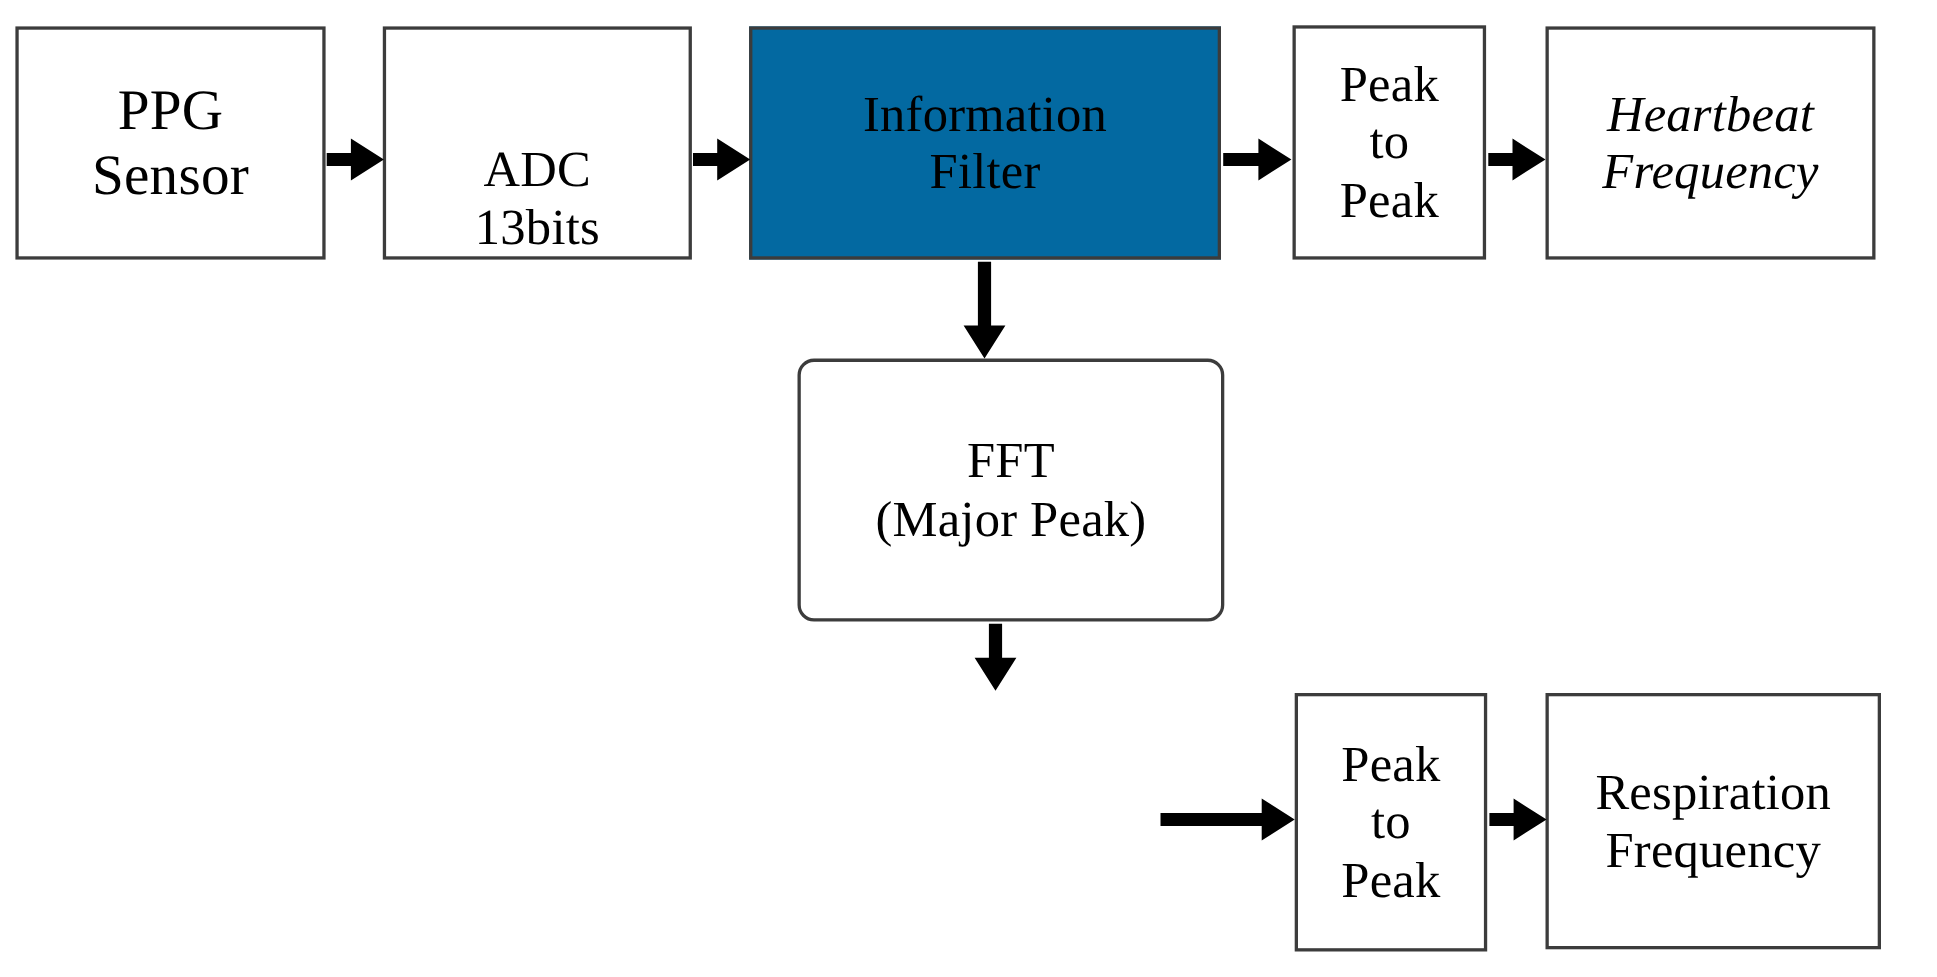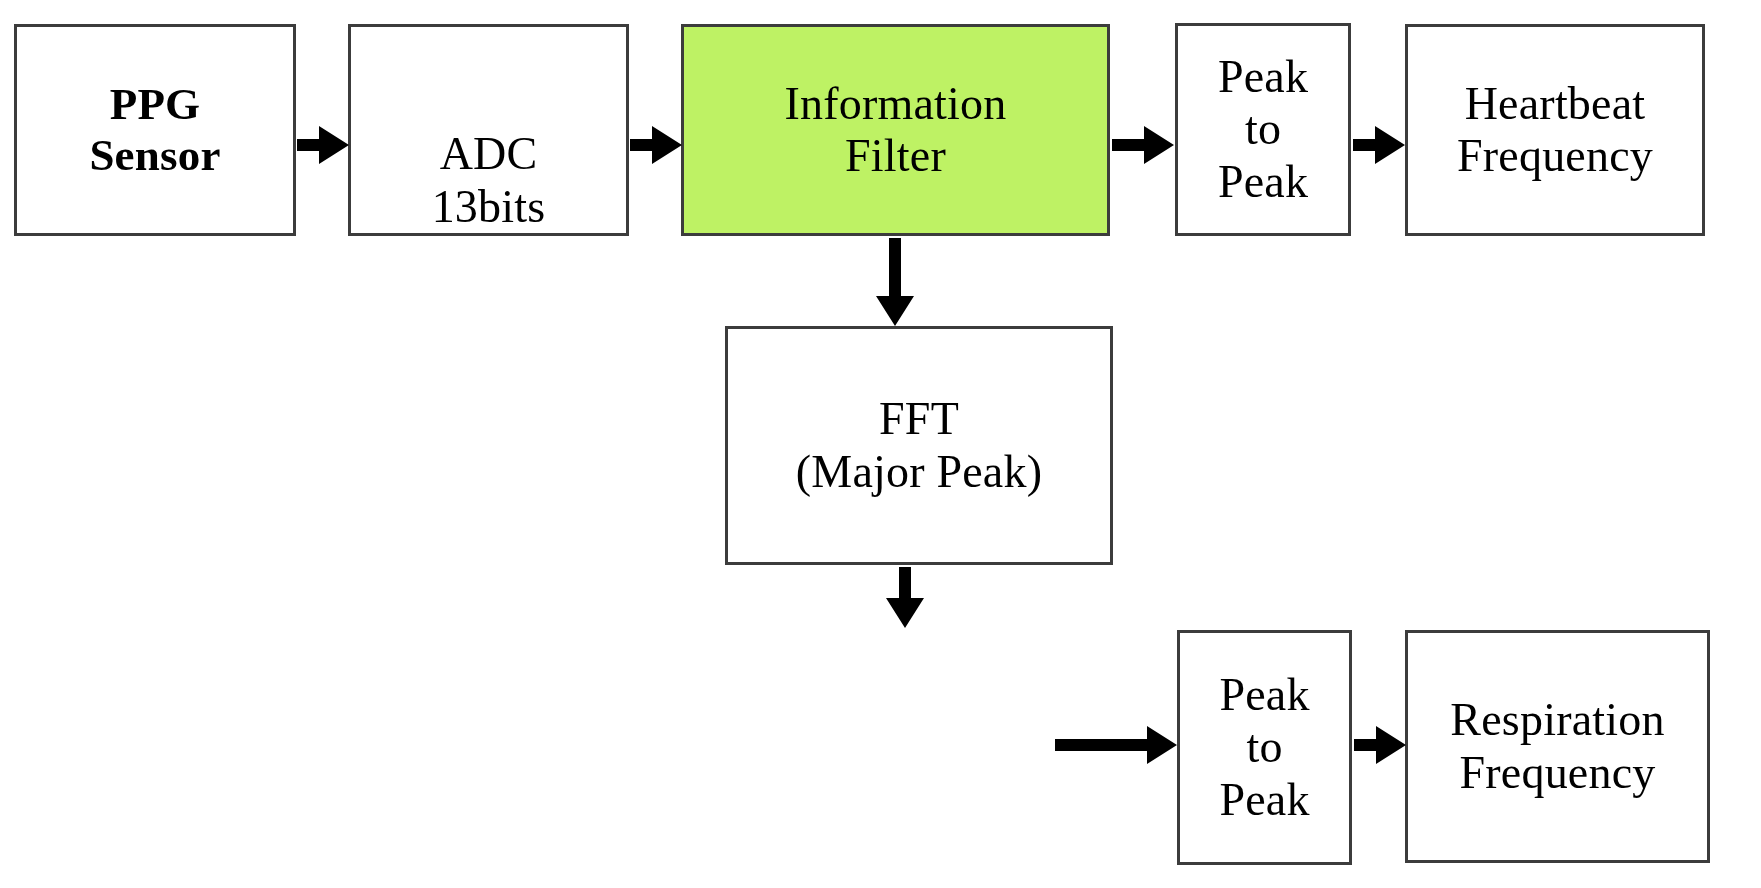--- a/index.html
+++ b/index.html
@@ -40,32 +40,32 @@
   }
   .arrow svg {
     display: block;
     overflow: visible;
   }
 </style>
 </head>
 <body>
 
 <div id="diagram-canvas">
-    <div class="block" style="left: 14px; top: 24px; width: 282px; height: 212px; font-size: 45px; border-color: rgb(60, 60, 60); background: rgb(255, 255, 255); color: rgb(0, 0, 0); font-weight: bold;"><span class="block-label">PPG
+    <div class="block" style="left: 14px; top: 24px; width: 282px; height: 212px; font-size: 52px; border-color: rgb(60, 60, 60); background: rgb(255, 255, 255); color: rgb(0, 0, 0);"><span class="block-label">PPG
 Sensor</span></div>
     <div class="block" style="left: 348px; top: 24px; width: 281px; height: 212px; font-size: 46px; border-color: rgb(60, 60, 60); background: rgb(255, 255, 255); color: rgb(0, 0, 0); align-items: flex-end;"><span class="block-label">ADC
 13bits</span></div>
-    <div class="block" style="left: 681px; top: 24px; width: 429px; height: 212px; font-size: 46px; border-color: rgb(60, 60, 60); background: #bef264; color: rgb(0, 0, 0);"><span class="block-label">Information
+    <div class="block" style="left: 681px; top: 24px; width: 429px; height: 212px; font-size: 46px; border-color: rgb(60, 60, 60); background: #0369a1; color: rgb(0, 0, 0);"><span class="block-label">Information
 Filter</span></div>
     <div class="block" style="left: 1175px; top: 23px; width: 176px; height: 213px; font-size: 46px; border-color: rgb(60, 60, 60); background: rgb(255, 255, 255); color: rgb(0, 0, 0);"><span class="block-label">Peak
 to
 Peak</span></div>
-    <div class="block" style="left: 1405px; top: 24px; width: 300px; height: 212px; font-size: 46px; border-color: rgb(60, 60, 60); background: rgb(255, 255, 255); color: rgb(0, 0, 0);"><span class="block-label">Heartbeat
+    <div class="block" style="left: 1405px; top: 24px; width: 300px; height: 212px; font-size: 46px; border-color: rgb(60, 60, 60); background: rgb(255, 255, 255); color: rgb(0, 0, 0); font-style: italic;"><span class="block-label">Heartbeat
 Frequency</span></div>
-    <div class="block" style="left: 725px; top: 326px; width: 388px; height: 239px; font-size: 46px; border-color: rgb(60, 60, 60); background: rgb(255, 255, 255); color: rgb(0, 0, 0);"><span class="block-label">FFT
+    <div class="block" style="left: 725px; top: 326px; width: 388px; height: 239px; font-size: 46px; border-color: rgb(60, 60, 60); background: rgb(255, 255, 255); color: rgb(0, 0, 0); border-radius: 15px;"><span class="block-label">FFT
 (Major Peak)</span></div>
     <div class="block" style="left: 1177px; top: 630px; width: 175px; height: 235px; font-size: 46px; border-color: rgb(60, 60, 60); background: rgb(255, 255, 255); color: rgb(0, 0, 0);"><span class="block-label">Peak
 to
 Peak</span></div>
     <div class="block" style="left: 1405px; top: 630px; width: 305px; height: 233px; font-size: 46px; border-color: rgb(60, 60, 60); background: rgb(255, 255, 255); color: rgb(0, 0, 0); justify-content: flex-end;"><span class="block-label">Respiration
 Frequency</span></div>
     <div class="arrow" style="left: 297px; top: 126px; width: 52px; height: 38px;">
       <svg width="52" height="38" viewBox="0 0 52 38">
         <polygon points="0,13 22,13 22,0 52,19 22,38 22,25 0,25" fill="#000000"></polygon>
       </svg>

